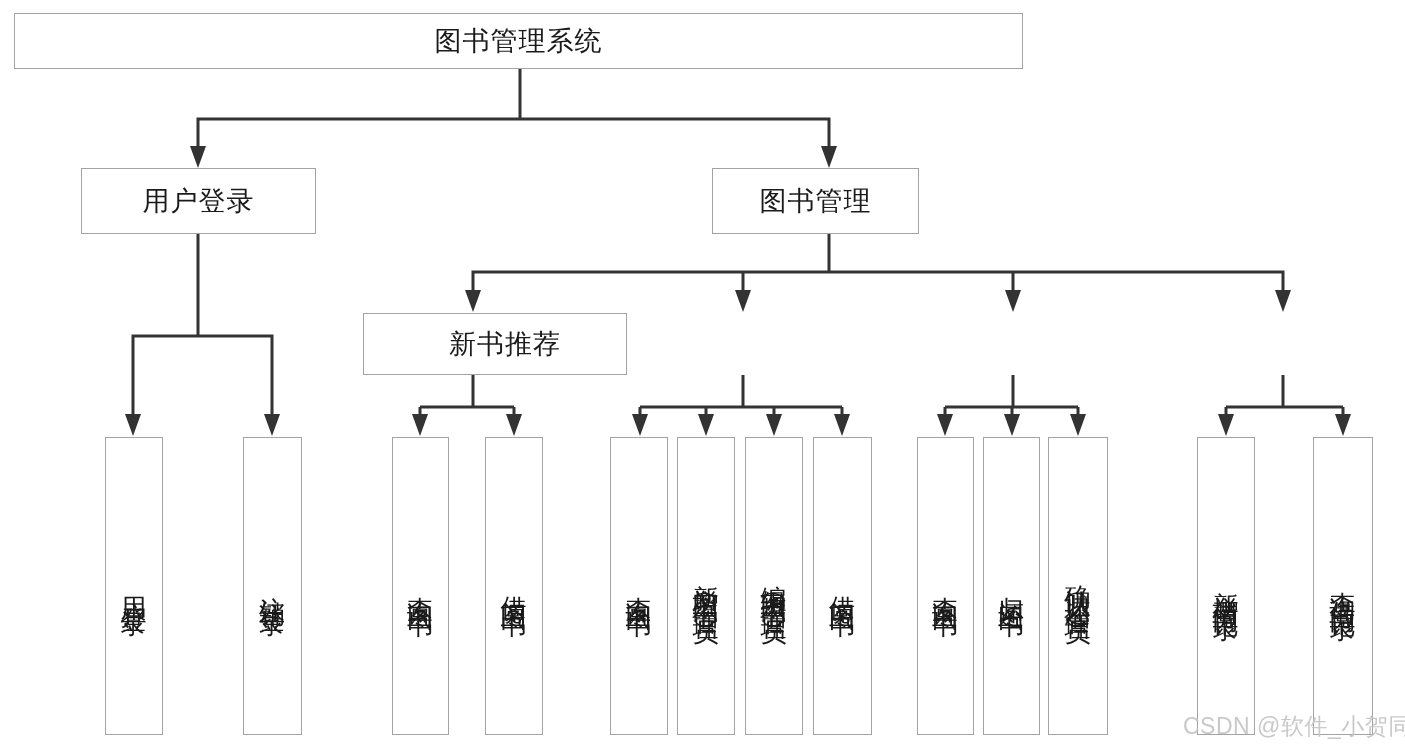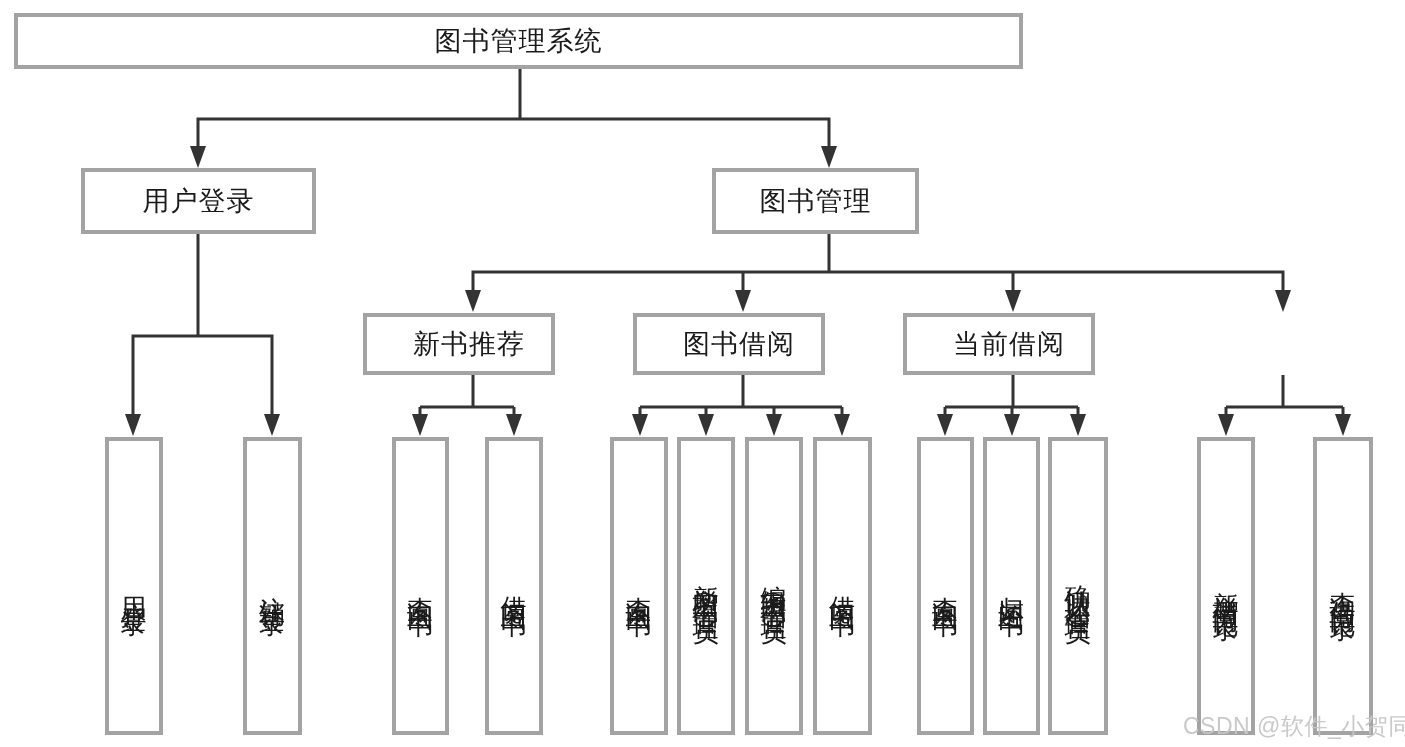--- a/index.html
+++ b/index.html
@@ -18,21 +18,21 @@
   #connector-layer {
     position: absolute;
     left: 0; top: 0;
     width: 1405px;
     height: 747px;
     pointer-events: none;
   }
   .node {
     position: absolute;
     box-sizing: border-box;
-    border: 4px solid #a3a3a3;
+    border: 1px solid #a3a3a3;
     background: #ffffff;
     display: flex;
     align-items: center;
     justify-content: center;
     color: #1a1a1a;
   }
   .h-label {
     font-size: 27px;
     letter-spacing: 1px;
     white-space: nowrap;
@@ -41,21 +41,21 @@
     writing-mode: vertical-rl;
     text-orientation: mixed;
     font-size: 26px;
     letter-spacing: 5px;
     line-height: 1;
     white-space: nowrap;
   }
   .root-box   { left: 14px;  top: 13px;  width: 1009px; height: 56px; }
   .l1-a       { left: 81px;  top: 168px; width: 235px;  height: 66px; }
   .l1-b       { left: 712px; top: 168px; width: 207px;  height: 66px; }
-  .l2         { top: 313px;  width: 192px; height: 62px; padding-left: 20px; }
+  .l2         { top: 313px;  width: 264px; height: 62px; padding-left: 20px; }
   .l2-1 { left: 363px; }
   .l2-2 { left: 633px; }
   .l2-3 { left: 903px; }
   .l2-4 { left: 1173px; }
   .leaf       { top: 437px;  height: 298px; }
   .lf-1  { left: 105px;  width: 58px; }
   .lf-2  { left: 243px;  width: 59px; }
   .lf-3  { left: 392px;  width: 57px; }
   .lf-4  { left: 485px;  width: 58px; }
   .lf-5  { left: 610px;  width: 58px; }
@@ -151,26 +151,20 @@
   <div class="node l1-a">
     <span class="h-label">用户登录</span>
   </div>
   <div class="node l1-b">
     <span class="h-label">图书管理</span>
   </div>
 
   <div class="node l2 l2-1">
     <span class="h-label">新书推荐</span>
   </div>
-  <div class="node l2 l2-2">
-    <span class="h-label">图书借阅</span>
-  </div>
-  <div class="node l2 l2-3">
-    <span class="h-label">当前借阅</span>
-  </div>
 
   <div class="node leaf lf-1">
     <span class="v-label">用户登录</span>
   </div>
   <div class="node leaf lf-2">
     <span class="v-label">注销登录</span>
   </div>
 
   <div class="node leaf lf-3">
     <span class="v-label">查询图书</span>

